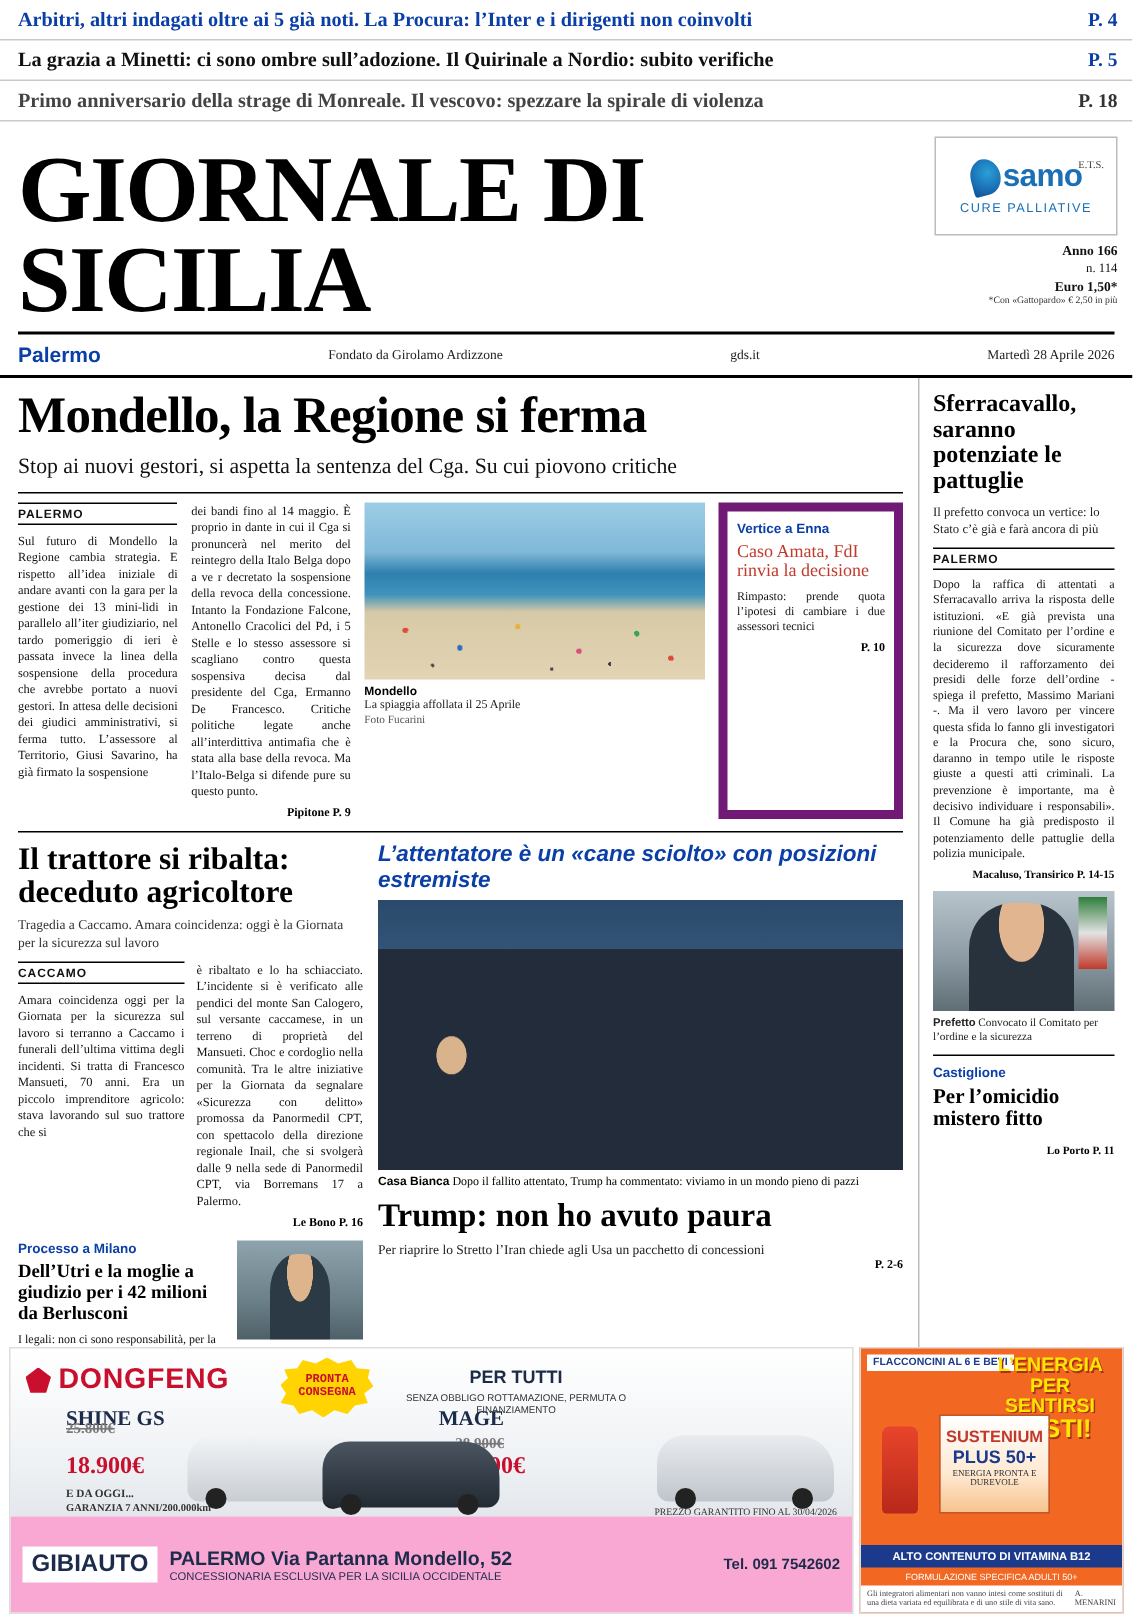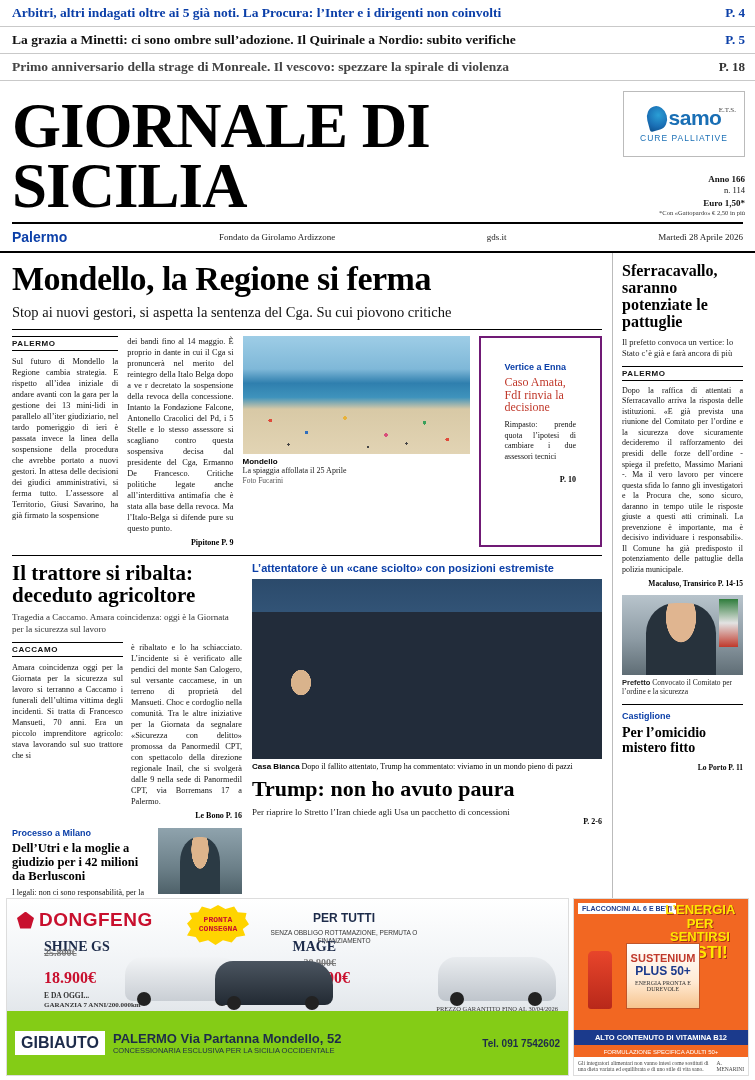--- a/index.html
+++ b/index.html
@@ -55,21 +55,21 @@
     background:radial-gradient(circle at 60% 40%, #2a9fd6 0%, #1a6fb5 60%, #0d4f8c 100%);
     border-radius:50% 50% 50% 10%;
     transform:rotate(-15deg);
   }
   .logo-box .logo-sup { font-size:7px; color:#444; position:absolute; top:14px; right:8px; }
   .logo-box .logo-sub {
     font-family:"Liberation Sans", sans-serif;
     font-size:8.5px; color:#1a6fb5; letter-spacing:1px; margin-top:3px;
   }
   .masthead-meta {
-    text-align:right; font-size:8.5px; line-height:1.35; margin-top:16px; color:#111;
+    text-align:right; font-size:8.5px; line-height:1.35; margin-top:4px; color:#111;
   }
   .masthead-meta .bold { font-weight:bold; font-size:9px; }
   .masthead-meta .tiny { font-size:6.5px; color:#333; }
 
   
   .inforule { border-top:2px solid #000; margin:4px 12px 0 12px; }
   .infobar {
     display:flex; align-items:center; justify-content:space-between;
     padding:5px 12px 6px 12px;
     border-bottom:2px solid #000;
@@ -131,43 +131,43 @@
       radial-gradient(3px 3px at 90% 70%, #e04a3a 0 60%, transparent 61%),
       radial-gradient(2px 2px at 20% 80%, #444 0 60%, transparent 61%),
       radial-gradient(2px 2px at 55% 85%, #444 0 60%, transparent 61%),
       radial-gradient(2px 2px at 72% 78%, #444 0 60%, transparent 61%);
   }
   .cap-title { font-family:"Liberation Sans", sans-serif; font-weight:bold; font-size:8px; margin-top:3px; }
   .cap-text { font-size:8px; color:#222; line-height:1.25; }
   .cap-credit { font-size:7.5px; color:#555; }
 
   .boxed {
-    width:126px; border:2px solid #701a75; padding:24px; margin-left:0;
+    width:126px; border:6px solid #701a75; padding:6px; margin-left:0;
   }
   .box-kicker {
     font-family:"Liberation Sans", sans-serif; font-weight:bold;
     font-size:9px; color:#0b3fa8; margin-bottom:4px;
   }
   .box-title { font-size:12px; line-height:1.08; color:#c0392b; font-weight:normal; }
   .box-body { font-size:8px; line-height:1.3; margin-top:6px; color:#111; text-align:justify; }
-  .box-page { font-size:8px; font-weight:bold; text-align:right; margin-top:13px; }
+  .box-page { font-size:8px; font-weight:bold; text-align:right; margin-top:3px; }
 
   
   .hr-mid { border-top:1px solid #000; margin:8px 0 6px 0; }
   .mid-row { display:flex; gap:10px; }
   .mid-left { width:230px; }
   .mid-right { width:358px; }
   .mid-title { font-size:21px; font-weight:bold; line-height:1.05; }
   .mid-sub { font-size:9px; color:#333; margin-top:6px; line-height:1.3; }
   .two-col { display:flex; gap:8px; margin-top:6px; }
   .two-col > div { width:111px; }
 
   .strap {
     font-family:"Liberation Sans", sans-serif;
-    font-weight:bold; font-size:11px; color:#0b3fa8; margin-bottom:5px;
+    font-weight:bold; font-size:15px; color:#0b3fa8; margin-bottom:5px;font-style:italic;
   }
   .photo.trump {
     height:180px;
     background:linear-gradient(to bottom, #2b4a6b 0%, #3d6287 45%, #56789c 100%);
     position:relative;
   }
   .photo.trump::before {
     content:""; position:absolute; left:30%; top:22%; width:40%; height:78%;
     background:radial-gradient(ellipse at 50% 20%, #e8c49a 0 22%, #1d2a3a 23% 100%);
     border-radius:40% 40% 0 0;
@@ -269,21 +269,21 @@
   .car1 { left:118px; top:58px; background:linear-gradient(to bottom,#f2f4f6,#c9ced4); }
   .car2 { left:208px; top:62px; background:linear-gradient(to bottom,#4b5560,#222a33); }
   .car3 { right:12px; top:58px; background:linear-gradient(to bottom,#e9ecef,#bfc5cc); }
   .ad-car::after {
     content:""; position:absolute; left:12px; bottom:-5px; width:14px; height:14px;
     border-radius:50%; background:#222; box-shadow:78px 0 0 #222;
   }
   .ad-note { position:absolute; right:10px; top:106px; font-size:6.5px; color:#333; }
   .ad-footer {
     position:absolute; left:0; bottom:0; width:100%; height:64px;
-    background:#84cc16; display:flex; align-items:center; padding:0 8px;
+    background:#f9a8d4; display:flex; align-items:center; padding:0 8px;
   }
   .ad-footer .gib {
     font-family:"Liberation Sans", sans-serif; font-weight:bold; font-size:16px; color:#1d2b4a;
     background:#fff; padding:3px 6px; margin-right:8px;
   }
   .ad-footer .addr { font-family:"Liberation Sans", sans-serif; font-weight:bold; font-size:13px; color:#1d2b4a; }
   .ad-footer .sub { font-family:"Liberation Sans", sans-serif; font-size:7.5px; color:#1d2b4a; }
   .ad-footer .tel { margin-left:auto; font-family:"Liberation Sans", sans-serif; font-weight:bold; font-size:10px; color:#1d2b4a; }
 
   .ad-right .hdr {

